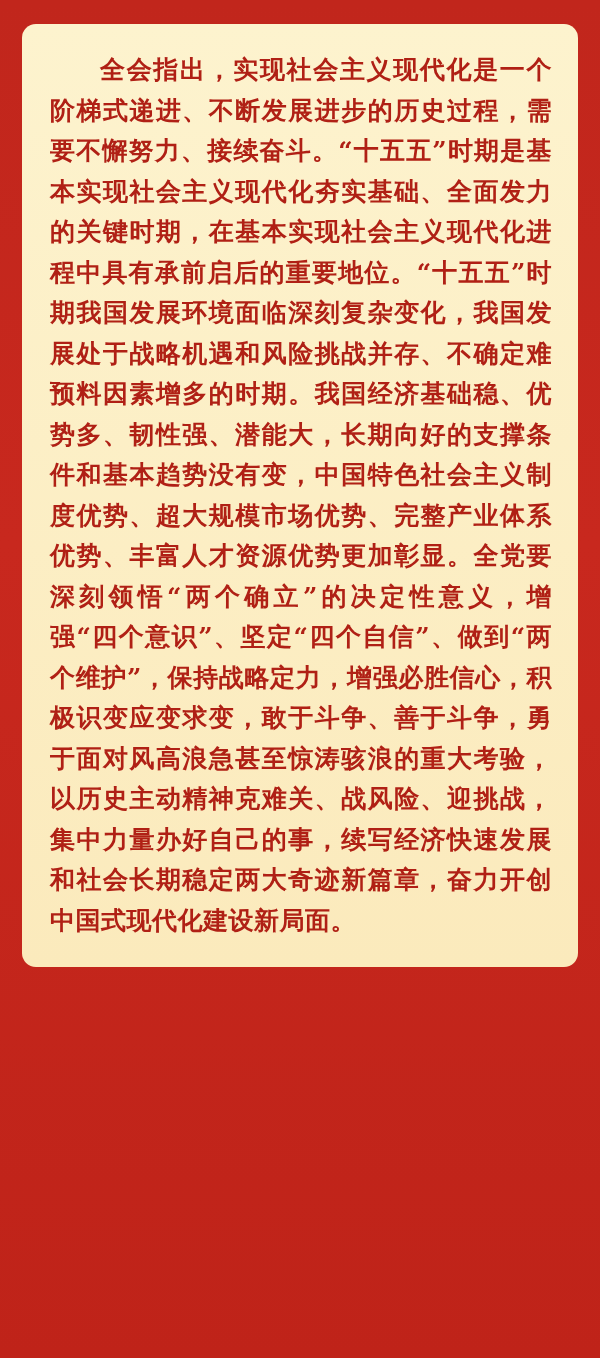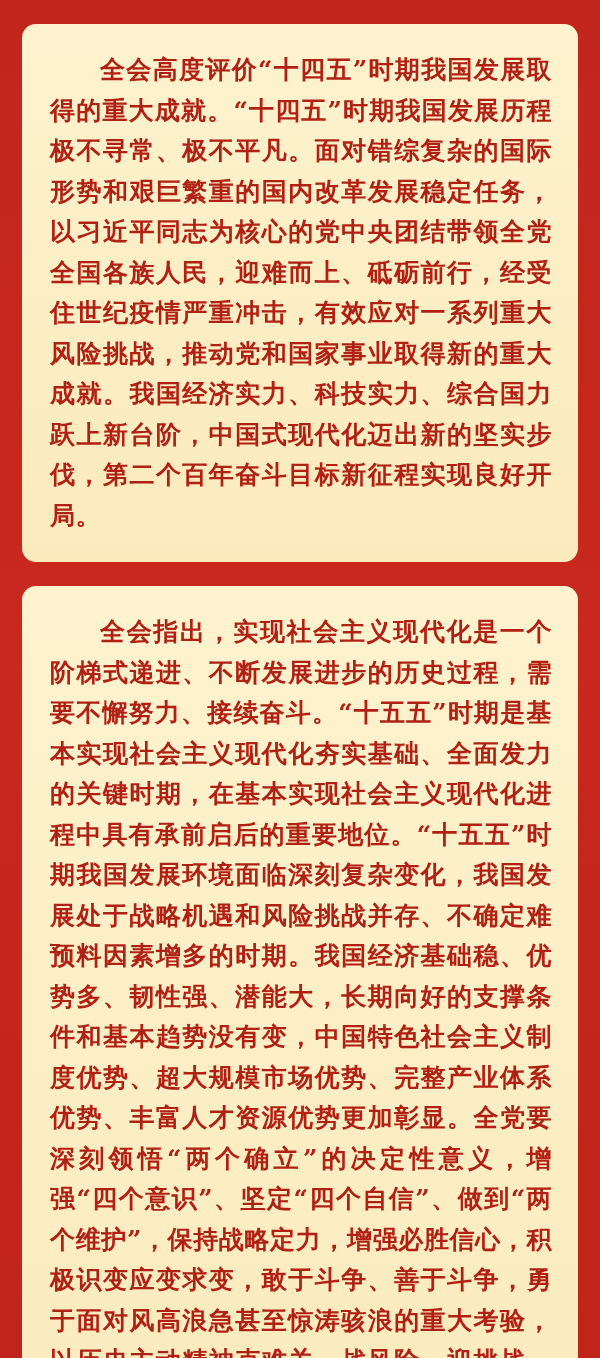--- a/index.html
+++ b/index.html
@@ -41,21 +41,18 @@
     text-justify: inter-ideograph;
     font-weight: 700;
     font-family: "DejaVu Serif", "Liberation Serif", serif;
   }
 </style>
 </head>
 <body>
 
 <div class="page">
 
-  <div class="card">
-    <p>全会高度评价“十四五”时期我国发展取得的重大成就。“十四五”时期我国发展历程极不寻常、极不平凡。面对错综复杂的国际形势和艰巨繁重的国内改革发展稳定任务，以习近平同志为核心的党中央团结带领全党全国各族人民，迎难而上、砥砺前行，经受住世纪疫情严重冲击，有效应对一系列重大风险挑战，推动党和国家事业取得新的重大成就。我国经济实力、科技实力、综合国力跃上新台阶，中国式现代化迈出新的坚实步伐，第二个百年奋斗目标新征程实现良好开局。</p>
-  </div>
 
   <div class="card">
     <p>全会指出，实现社会主义现代化是一个阶梯式递进、不断发展进步的历史过程，需要不懈努力、接续奋斗。“十五五”时期是基本实现社会主义现代化夯实基础、全面发力的关键时期，在基本实现社会主义现代化进程中具有承前启后的重要地位。“十五五”时期我国发展环境面临深刻复杂变化，我国发展处于战略机遇和风险挑战并存、不确定难预料因素增多的时期。我国经济基础稳、优势多、韧性强、潜能大，长期向好的支撑条件和基本趋势没有变，中国特色社会主义制度优势、超大规模市场优势、完整产业体系优势、丰富人才资源优势更加彰显。全党要深刻领悟“两个确立”的决定性意义，增强“四个意识”、坚定“四个自信”、做到“两个维护”，保持战略定力，增强必胜信心，积极识变应变求变，敢于斗争、善于斗争，勇于面对风高浪急甚至惊涛骇浪的重大考验，以历史主动精神克难关、战风险、迎挑战，集中力量办好自己的事，续写经济快速发展和社会长期稳定两大奇迹新篇章，奋力开创中国式现代化建设新局面。</p>
   </div>
 
 </div>
 
 </body></html>

